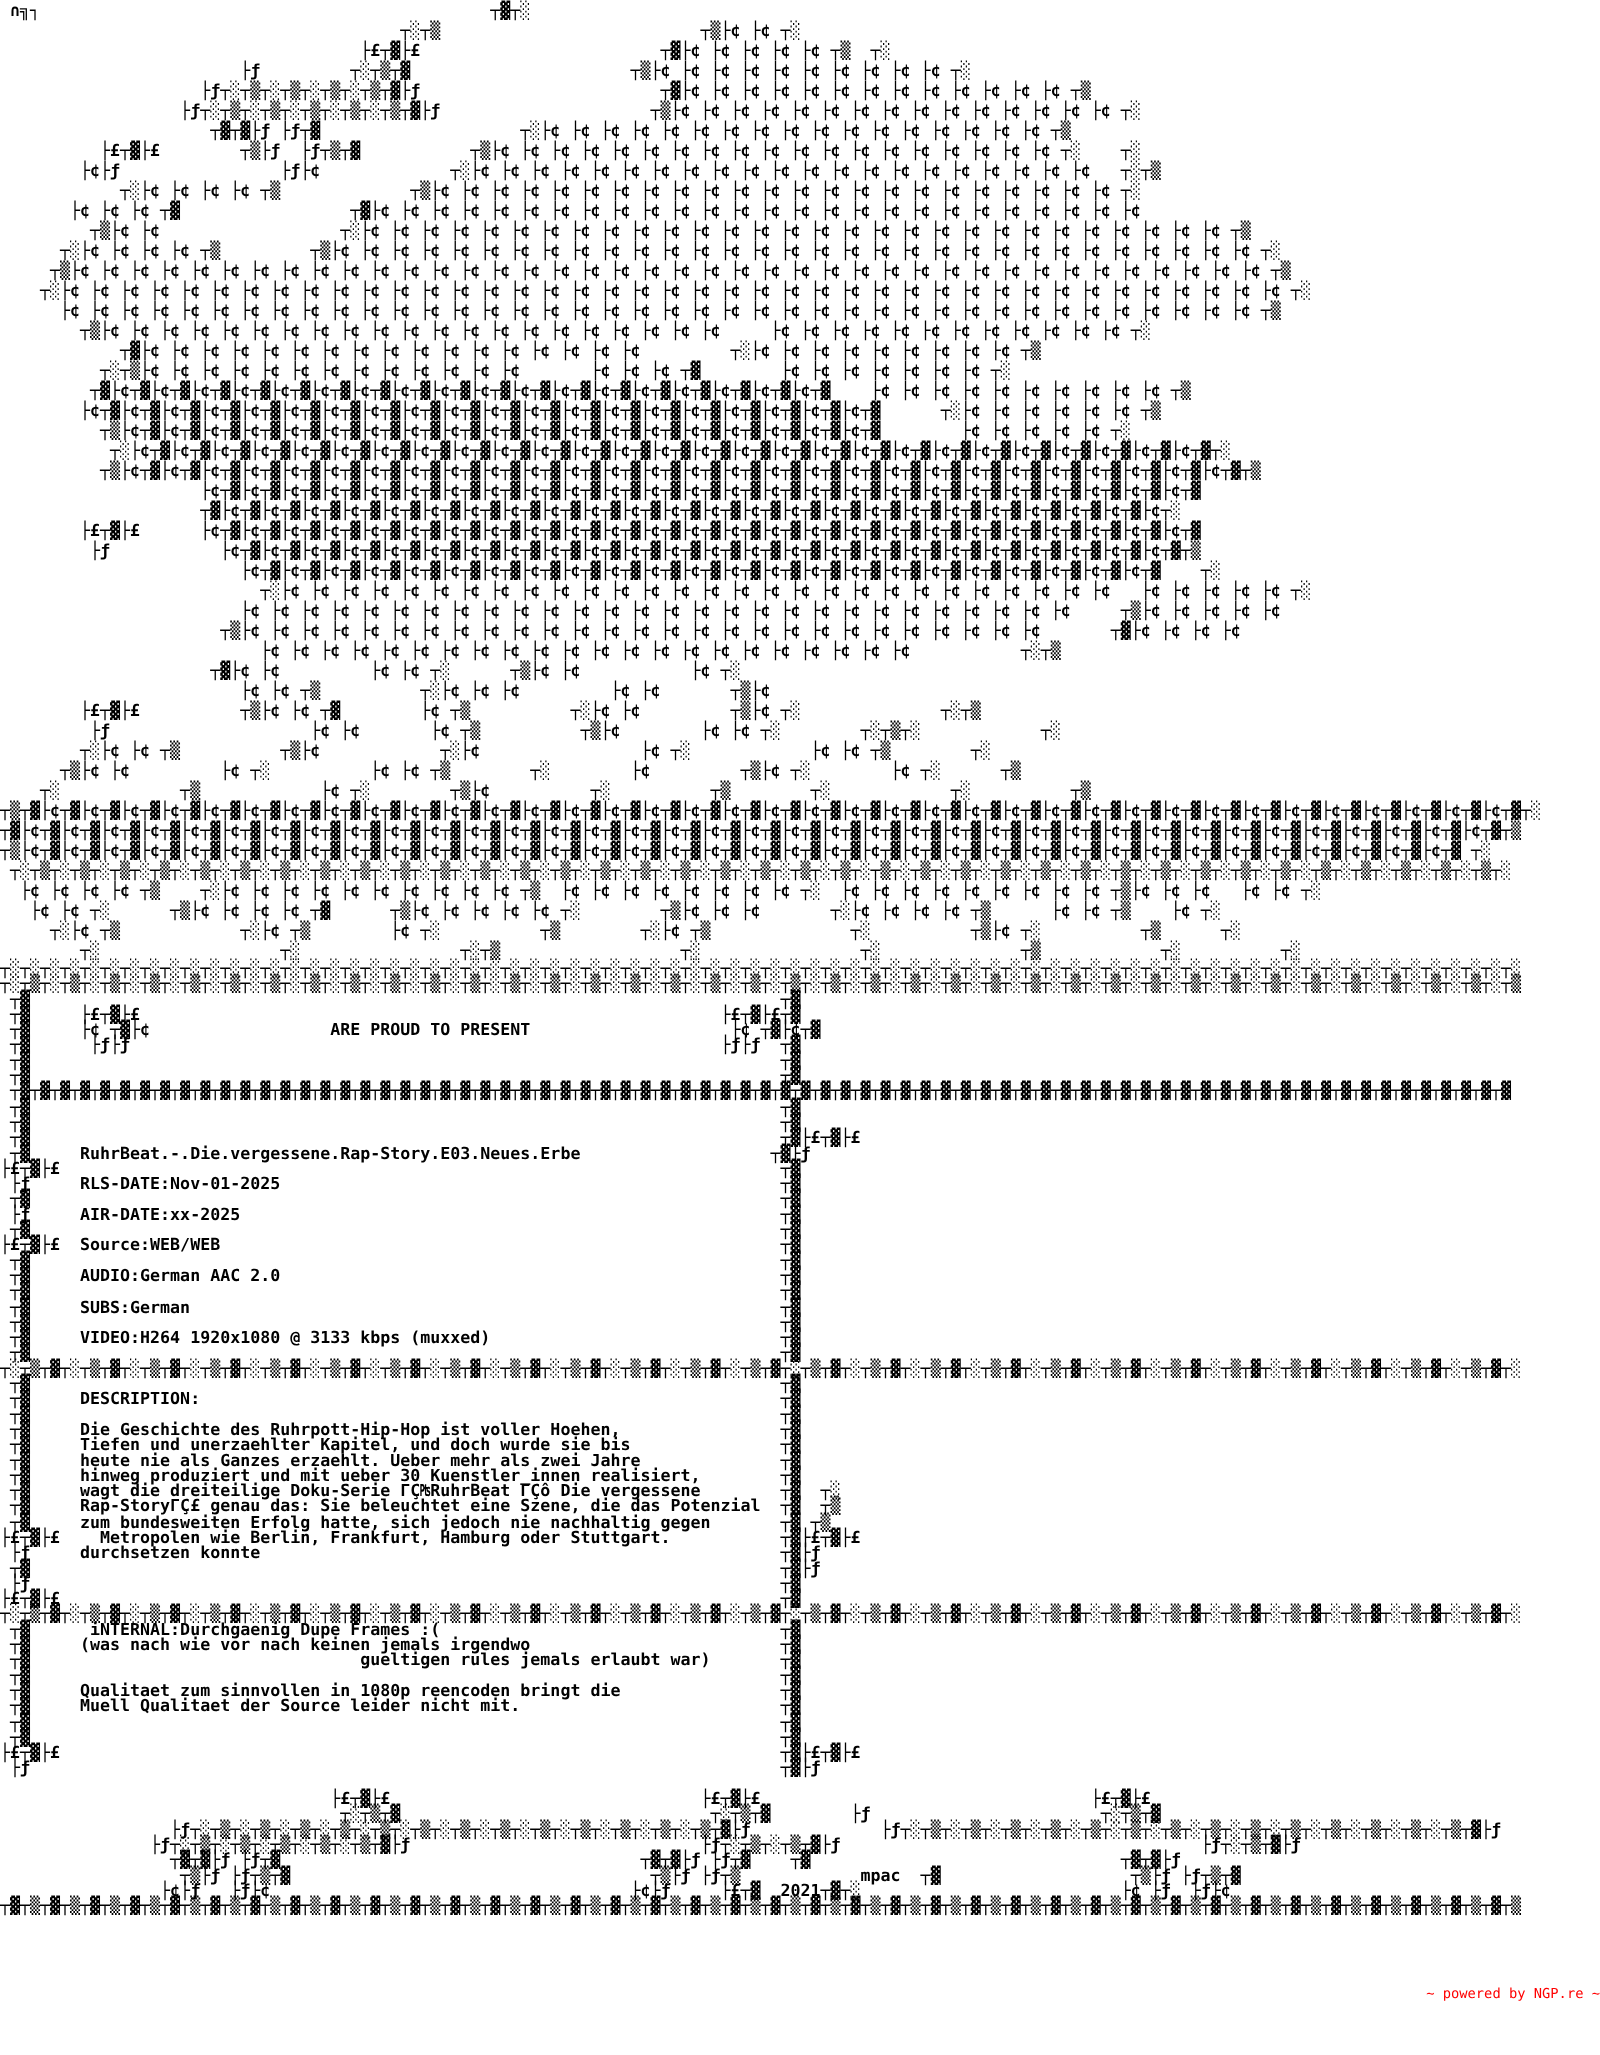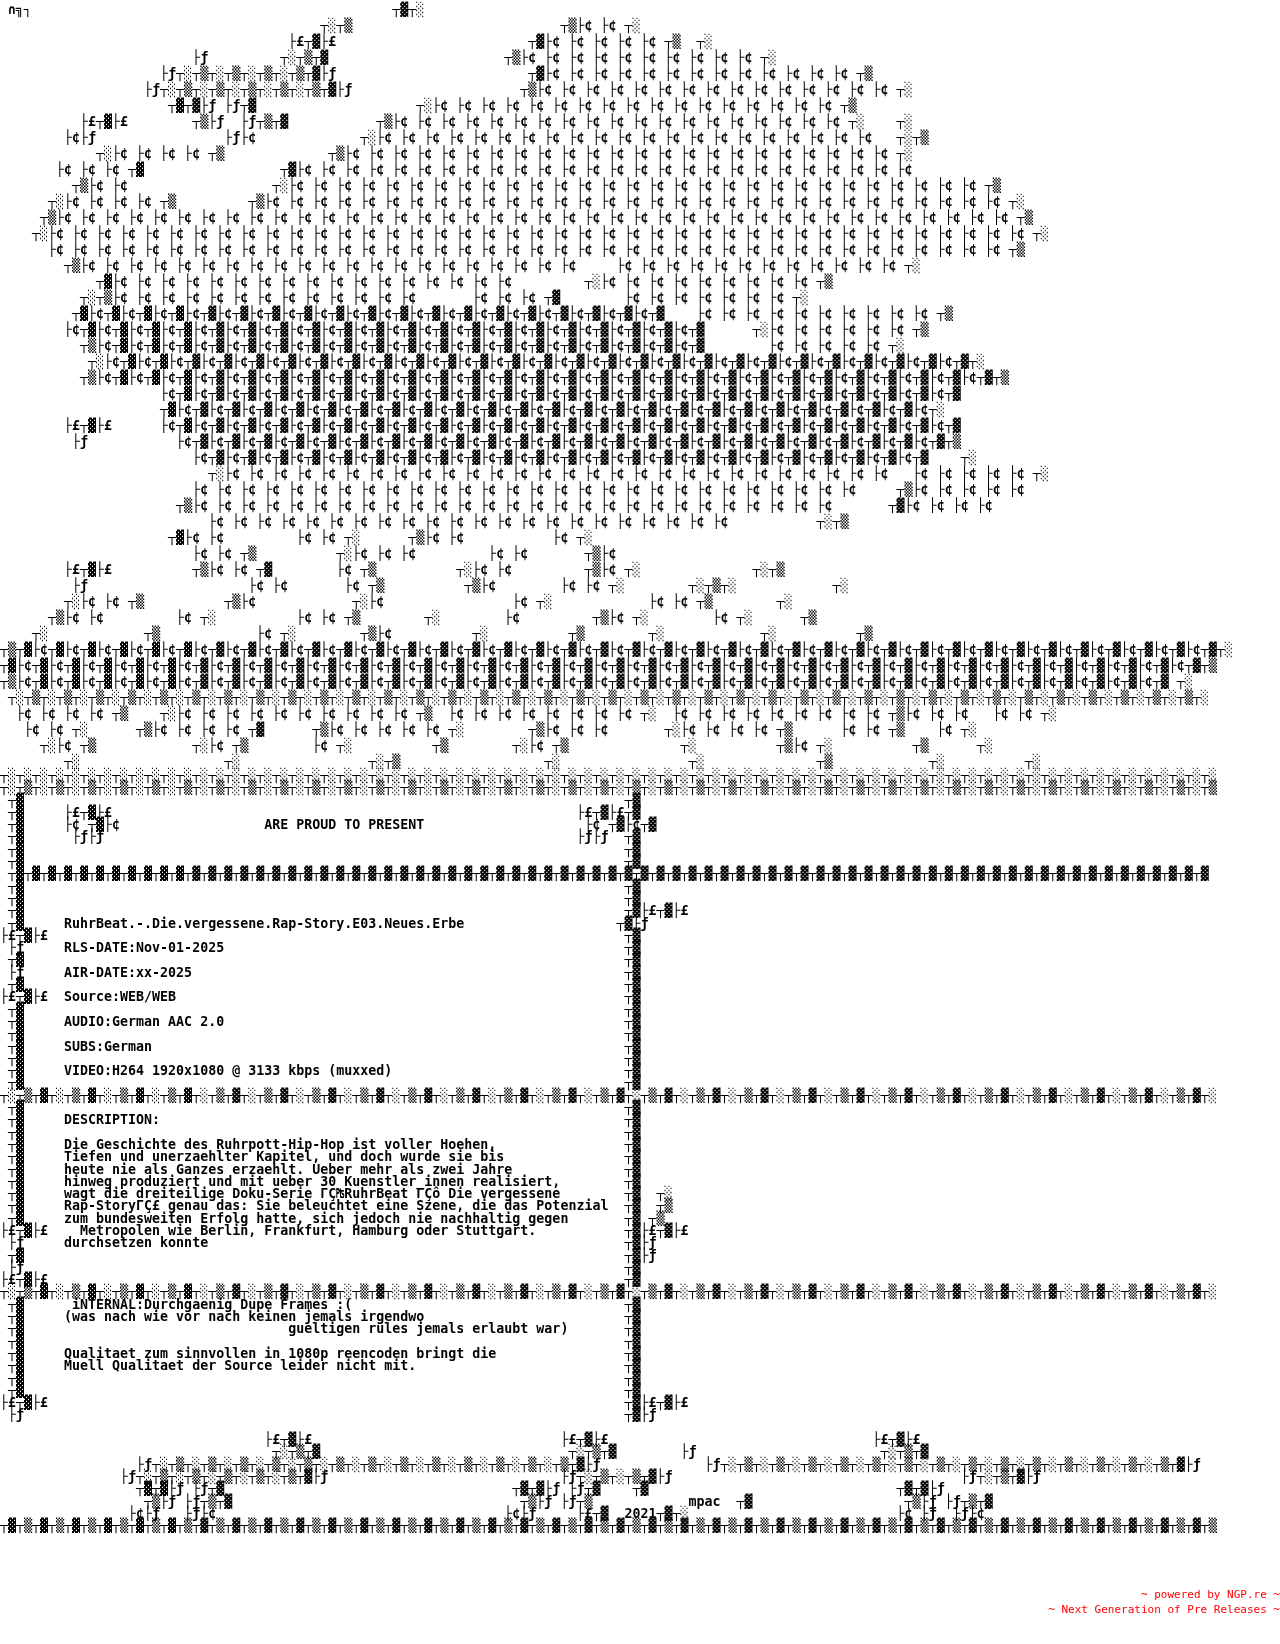--- a/index.html
+++ b/index.html
@@ -132,14 +132,13 @@
                  ├ƒ┬░┬▒┬░┬▒┬░┬▒┬░┬▒┬░┬▒┬░┬▒┬░┬▒┬░┬▒┬░┬▒┬░┬▒┬░┬▒┬░┬▒┬░┬▒┬▓├ƒ             ├ƒ┬░┬▒┬░┬▒┬░┬▒┬░┬▒┬░┬▒┬░┬▒┬░┬▒┬░┬▒┬░┬▒┬░┬▒┬░┬▒┬░┬▒┬░┬▒┬░┬▒┬▓├ƒ              ├ƒ┬░┬▒┬░┬▒┬░┬▒┬░┬▒┬▓├ƒ
                ├ƒ┬░┬▒┬░┬▒┬░┬▒┬░┬▒┬░┬▒┬▓├ƒ                             ├ƒ┬░┬▒┬░┬▒┬▓├ƒ                                    ├ƒ┬░┬▒┬▓├ƒ
                  ┬▓┬▓├ƒ ├ƒ┬▓                                    ┬▓┬▓├ƒ ├ƒ┬▓    ┬▓                               ┬▓┬▓├ƒ
                   ┬▒├ƒ ├ƒ┬▒┬▓                                    ┬▒├ƒ ├ƒ┬▒            mpac  ┬▓                   ┬▒├ƒ ├ƒ┬▒┬▓
                 ├¢├ƒ   ├ƒ├¢                                    ├¢├ƒ     ├£┬▓  2021┬▓┬░                          ├¢ ├ƒ  ├ƒ├¢
 ┬▓┬▒┬▓┬▒┬▓┬▒┬▓┬▒┬▓┬▒┬▓┬▒┬▓┬▒┬▓┬▒┬▓┬▒┬▓┬▒┬▓┬▒┬▓┬▒┬▓┬▒┬▓┬▒┬▓┬▒┬▓┬▒┬▓┬▒┬▓┬▒┬▓┬▒┬▓┬▒┬▓┬▒┬▓┬▒┬▓┬▒┬▓┬▒┬▓┬▒┬▓┬▒┬▓┬▒┬▓┬▒┬▓┬▒┬▓┬▒┬▓┬▒┬▓┬▒┬▓┬▒┬▓┬▒┬▓┬▒┬▓┬▒┬▓┬▒┬▓┬▒
 </pre>
 
 <div class="footer" style="color: rgb(255, 0, 0);">
   <div>~ powered by NGP.re ~</div>
-  <div>~ Next Generation of Pre Releases ~</div>
 </div>
 
 </body></html>

